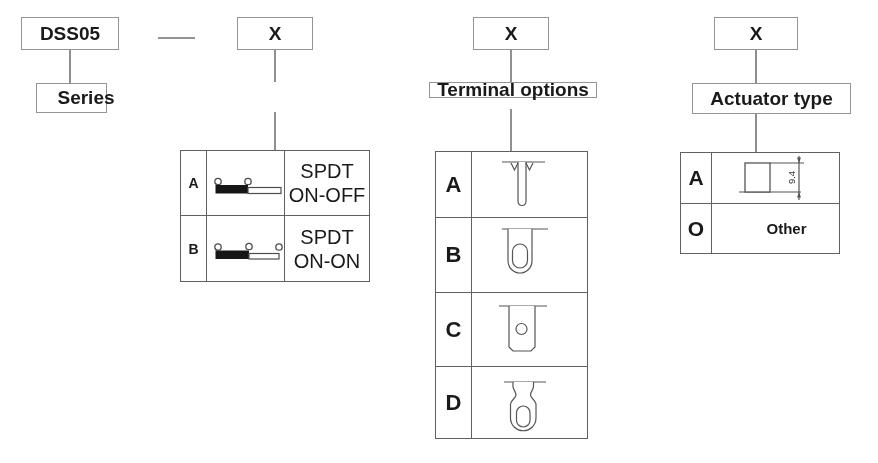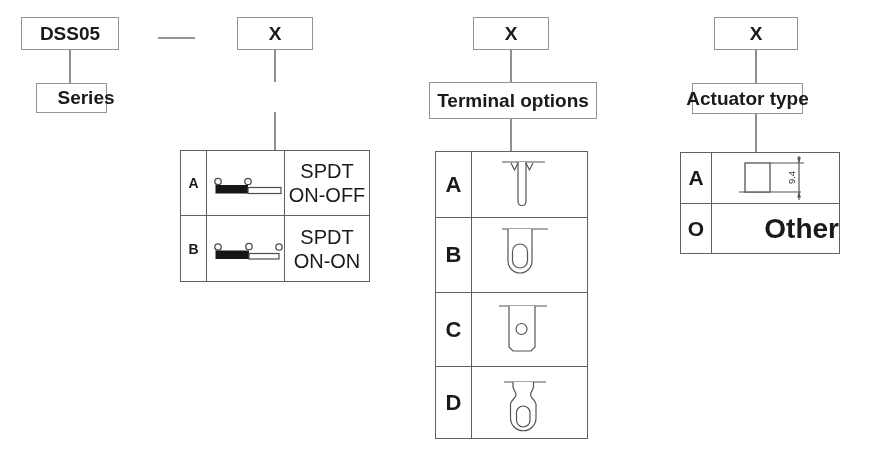--- a/index.html
+++ b/index.html
@@ -16,21 +16,21 @@
   .dash{position:absolute;height:2px;background:#949494;}
   .table{position:absolute;background:#fff;border:1.5px solid #606060;box-sizing:border-box;display:grid;}
   .cell{display:flex;align-items:center;justify-content:center;box-sizing:border-box;}
   .br{border-right:1.5px solid #606060;}
   .bb{border-bottom:1.5px solid #606060;}
   .key{font-weight:700;}
   .fn-key{font-size:14px;}
   .term-key{font-size:22px;}
   .act-key{font-size:21px;}
   .desc{flex-direction:column;font-weight:400;font-size:20px;line-height:1.2;text-align:center;}
-  .other-cell{justify-content:flex-end;padding-left:22px;font-weight:700;font-size:28px;}
+  .other-cell{justify-content:center;padding-left:22px;font-weight:700;font-size:15px;}
   svg{display:block;}
 </style>
 </head>
 <body>
 
 <div id="canvas">
 
   <div class="box" style="left:21px;top:17px;width:98px;height:33px;">
     <span>DSS05</span>
   </div>
@@ -55,25 +55,25 @@
   <div class="vline" style="left:510px;top:50px;height:32px;"></div>
   <div class="vline" style="left:510px;top:109px;height:42px;"></div>
   <div class="vline" style="left:755px;top:50px;height:33px;"></div>
   <div class="vline" style="left:755px;top:114px;height:38px;"></div>
 
   <div class="box" style="left:36px;top:83px;width:71px;height:30px;padding-left:29px;">
     <span>Series</span>
   </div>
 
 
-  <div class="box" style="left:429px;top:82px;width:168px;height:37px;justify-content:center;">
+  <div class="box" style="left:429px;top:82px;width:168px;height:16px;justify-content:center;">
     <span>Terminal options</span>
   </div>
 
-  <div class="box" style="left:692px;top:83px;width:111px;height:31px;">
+  <div class="box" style="left:692px;top:83px;width:159px;height:31px;">
     <span>Actuator type</span>
   </div>
 
   <div class="table" style="left:180px;top:150px;width:190px;height:132px;grid-template-columns:26px 78px 1fr;grid-template-rows:1fr 1fr;">
 
     <div class="cell key fn-key br bb">A</div>
     <div class="cell br bb">
       <svg width="76" height="63" viewBox="0 0 76 63">
         <circle cx="10" cy="29.5" r="3.2" fill="#fff" stroke="#4d4d4d" stroke-width="1.3"></circle>
         <circle cx="40" cy="29.5" r="3.2" fill="#fff" stroke="#4d4d4d" stroke-width="1.3"></circle>

